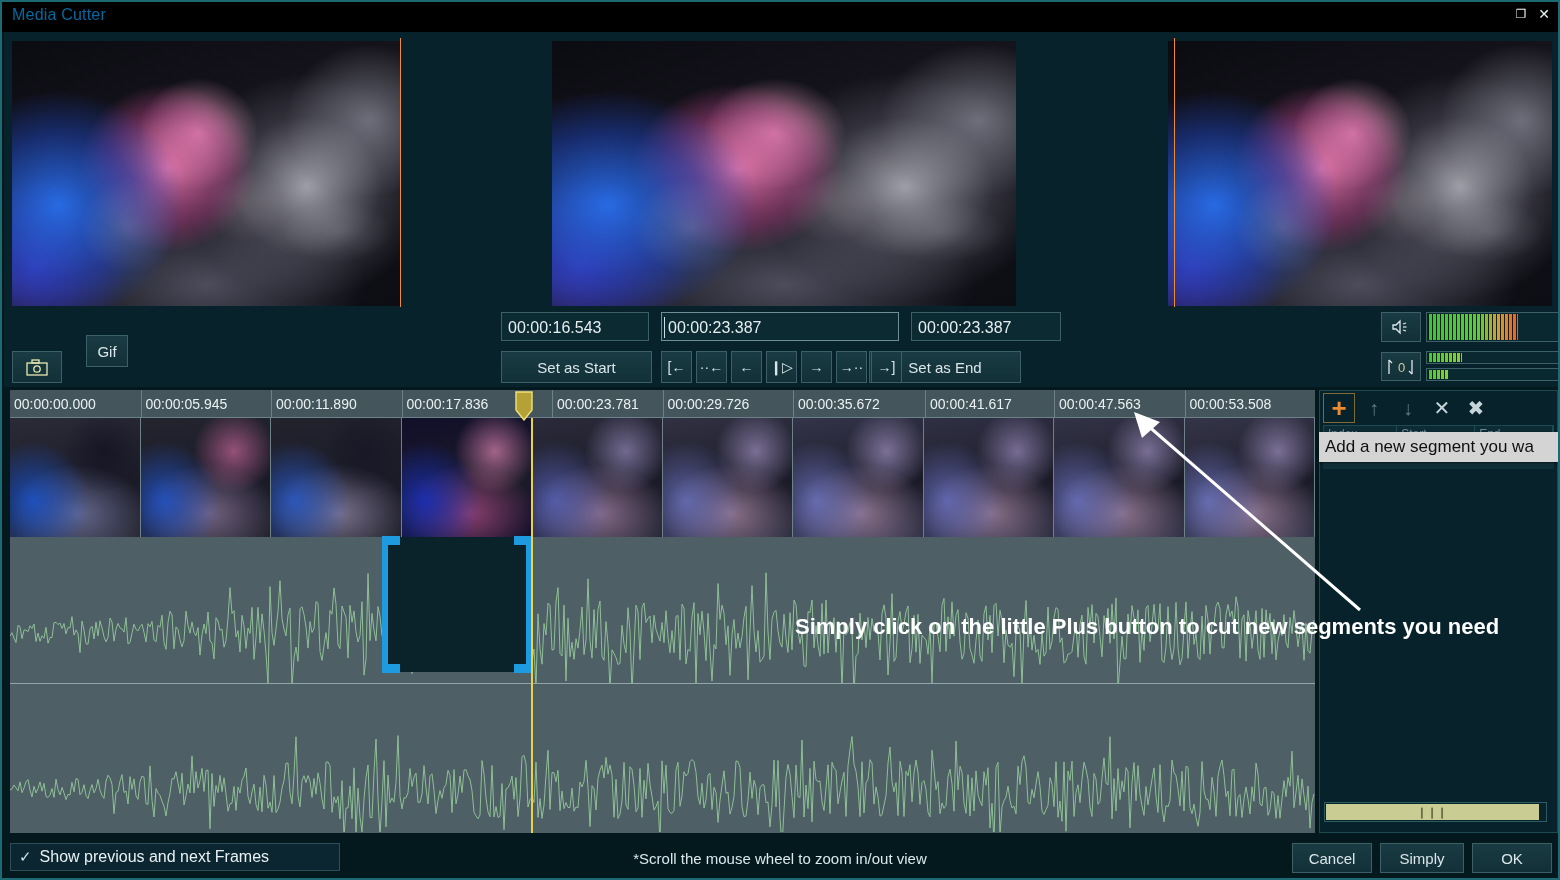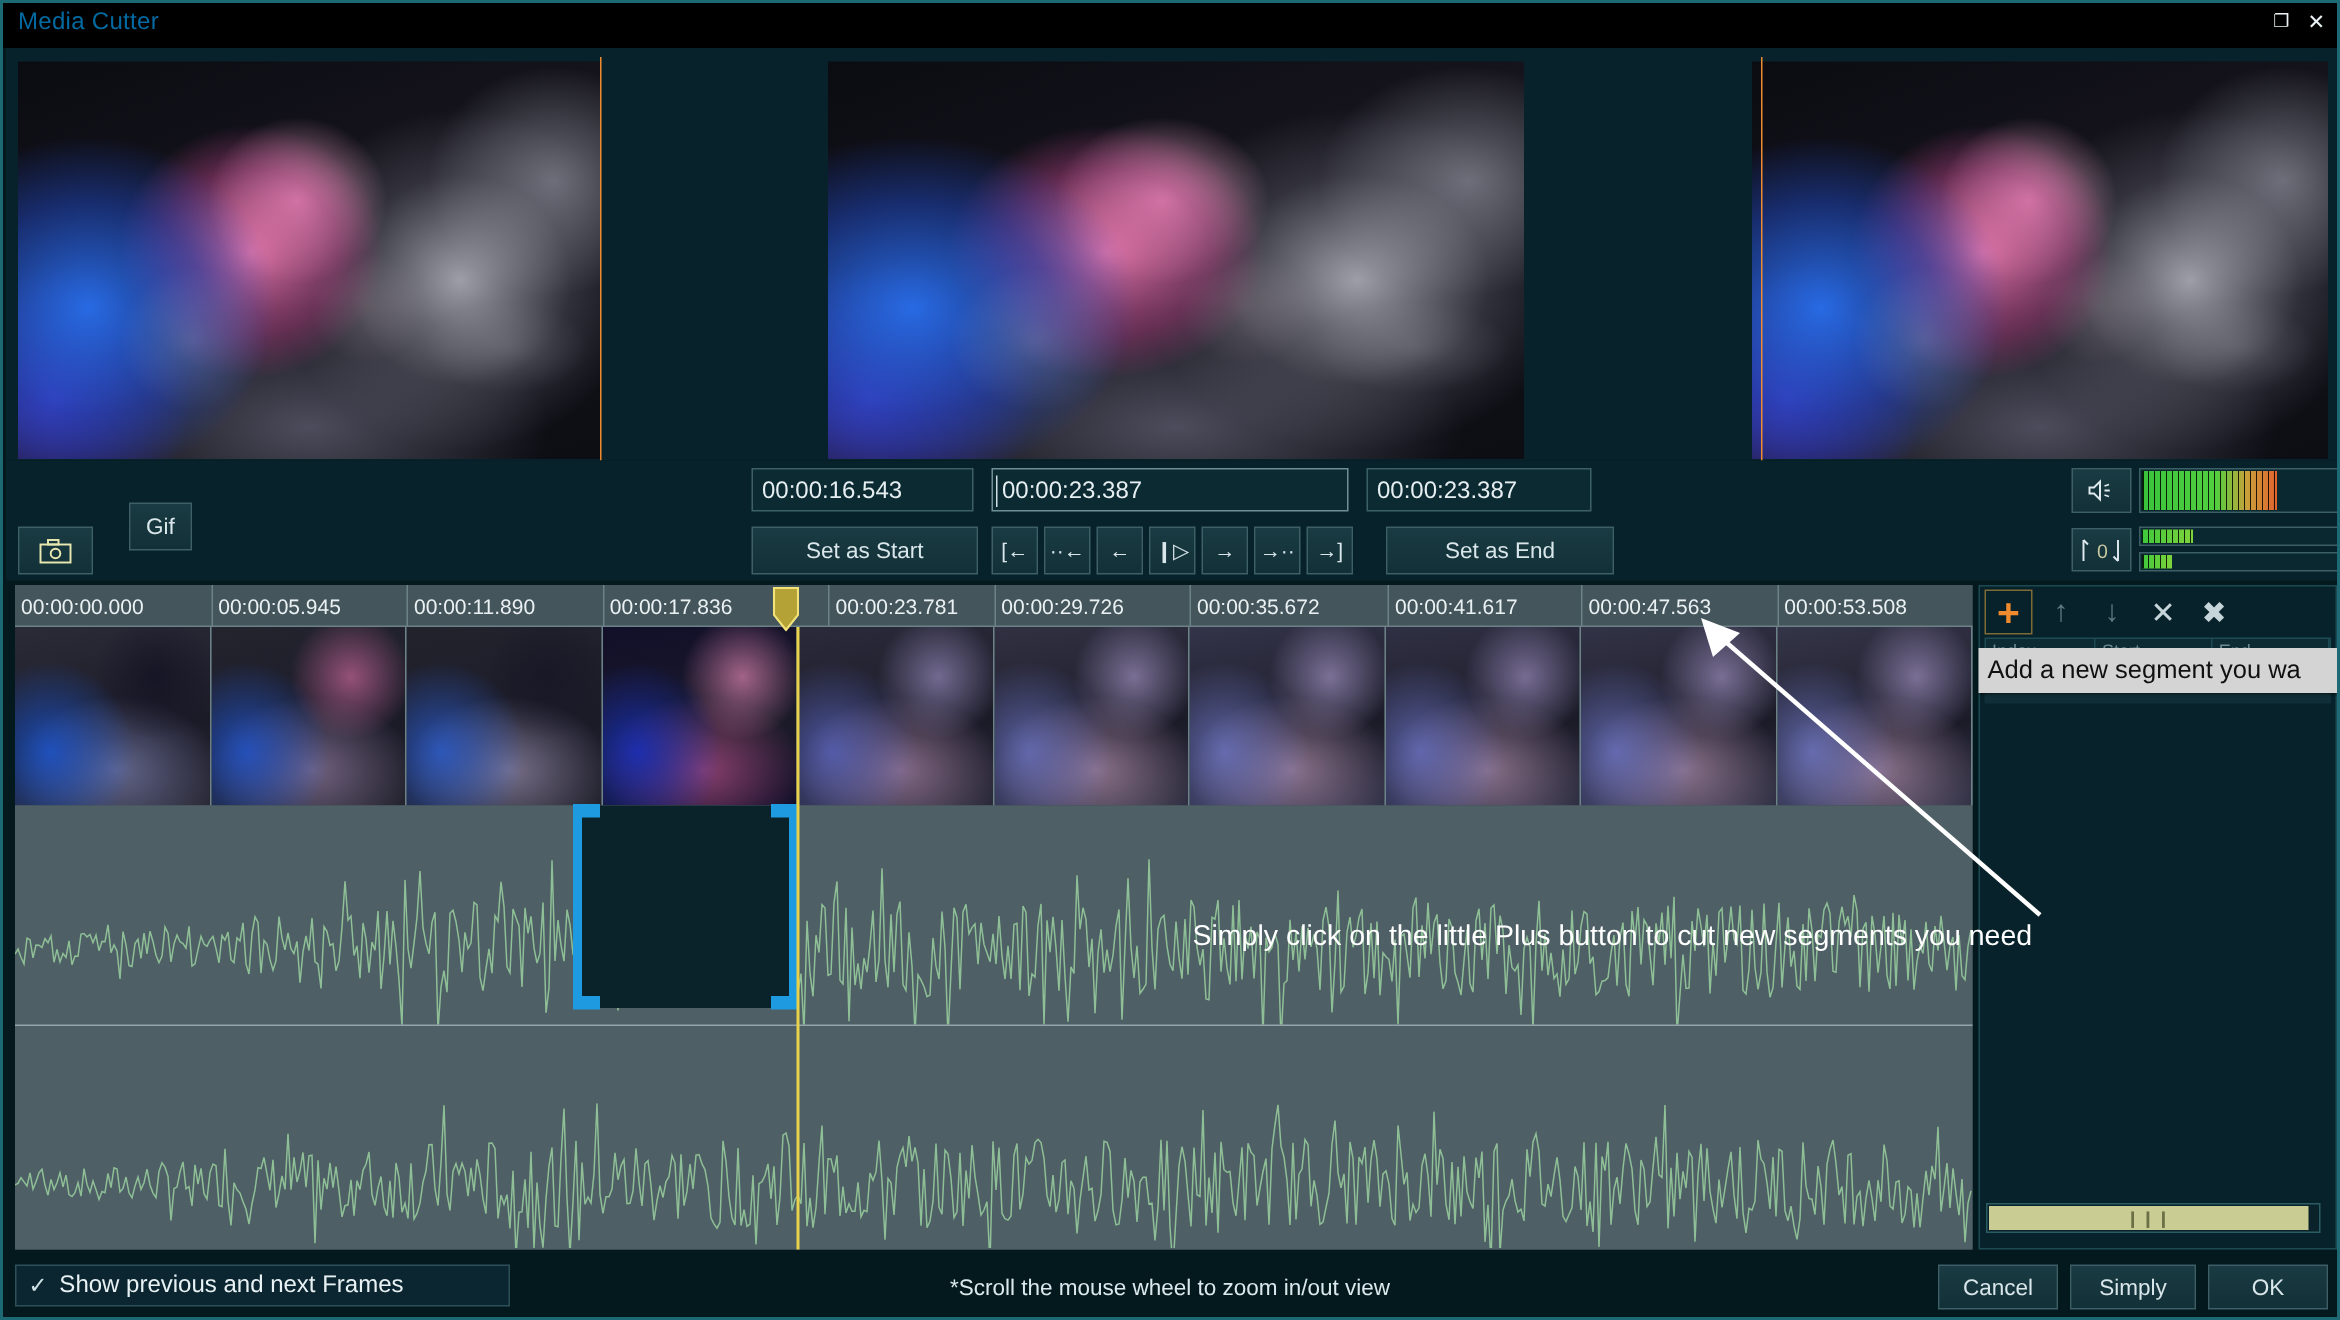--- a/index.html
+++ b/index.html
@@ -73,21 +73,21 @@
   #t-end{left:909px;top:310px;width:150px;}
   #t-cur::before{content:"";position:absolute;left:2px;top:4px;width:1px;height:21px;background:#cfe0e4;}
 
   .btn{
     background:linear-gradient(#1a3b43,#123038);
     border:1px solid #3d5f66;color:#d9e6ea;font-size:15px;
     display:flex;align-items:center;justify-content:center;
     box-sizing:border-box;cursor:default;
   }
   #btn-start{position:absolute;left:499px;top:349px;width:151px;height:32px;}
-  #btn-end{position:absolute;left:922px;top:349px;width:152px;height:32px;}
+  #btn-end{position:absolute;left:867px;top:349px;width:152px;height:32px;}
   #navgroup{position:absolute;left:659px;top:349px;display:flex;gap:4px;}
   .navbtn{width:31px;height:32px;font-size:14px;}
   #btn-shot{position:absolute;left:10px;top:349px;width:50px;height:32px;}
   #btn-gif{position:absolute;left:70px;top:333px;width:42px;height:32px;margin-left:14px;}
 
   
   #btn-vol{position:absolute;left:1379px;top:310px;width:40px;height:30px;}
   #btn-zero{position:absolute;left:1379px;top:350px;width:40px;height:29px;font-size:15px;letter-spacing:2px;}
   .meter{position:absolute;background:#0a2830;border:1px solid #3d5f66;box-sizing:border-box;overflow:hidden;}
   #meter-main{left:1424px;top:310px;width:134px;height:30px;}
@@ -110,21 +110,21 @@
   .wave{position:absolute;left:0;width:100%;height:147px;overflow:hidden;}
   #wave1{top:0;border-bottom:1px solid #93a5aa;box-sizing:border-box;}
   #wave2{top:148px;}
   #sel-box{position:absolute;left:372px;top:147px;width:150px;height:135px;
     background:#0a2229;border-left:6px solid #1e9ae0;border-right:6px solid #1e9ae0;box-sizing:border-box;}
   .sel-corner{position:absolute;width:18px;height:9px;background:#1e9ae0;}
   #playhead{position:absolute;left:521px;top:28px;width:2px;height:415px;background:#e8d24a;z-index:6;}
   #playhead-knob{position:absolute;left:513px;top:389px;width:18px;height:30px;z-index:7;}
 
   
-  #annot-text{position:absolute;left:793px;top:612px;font-size:19px;color:#ffffff;z-index:9;white-space:nowrap;}
+  #annot-text{position:absolute;left:793px;top:612px;font-size:22px;color:#ffffff;z-index:9;white-space:nowrap;font-weight:bold;}
   #arrow-svg{position:absolute;left:1130px;top:410px;width:230px;height:200px;z-index:9;pointer-events:none;}
 
   
   #segpanel{position:absolute;left:1317px;top:388px;width:239px;height:443px;background:#07222a;
     border:1px solid #1d4a52;box-sizing:border-box;}
   #segtools{position:absolute;left:0;top:0;width:100%;height:34px;display:flex;align-items:center;gap:4px;padding-left:3px;box-sizing:border-box;}
   .stool{width:30px;height:28px;display:flex;align-items:center;justify-content:center;font-size:20px;color:#c6d5da;}
   #stool-add{border:1px solid #7d6a35;color:#f08a2e;font-size:26px;font-weight:bold;line-height:20px;}
   .stool.dim{color:#5f7a80;}
   #segheader{position:absolute;left:3px;top:34px;right:3px;height:18px;display:flex;

